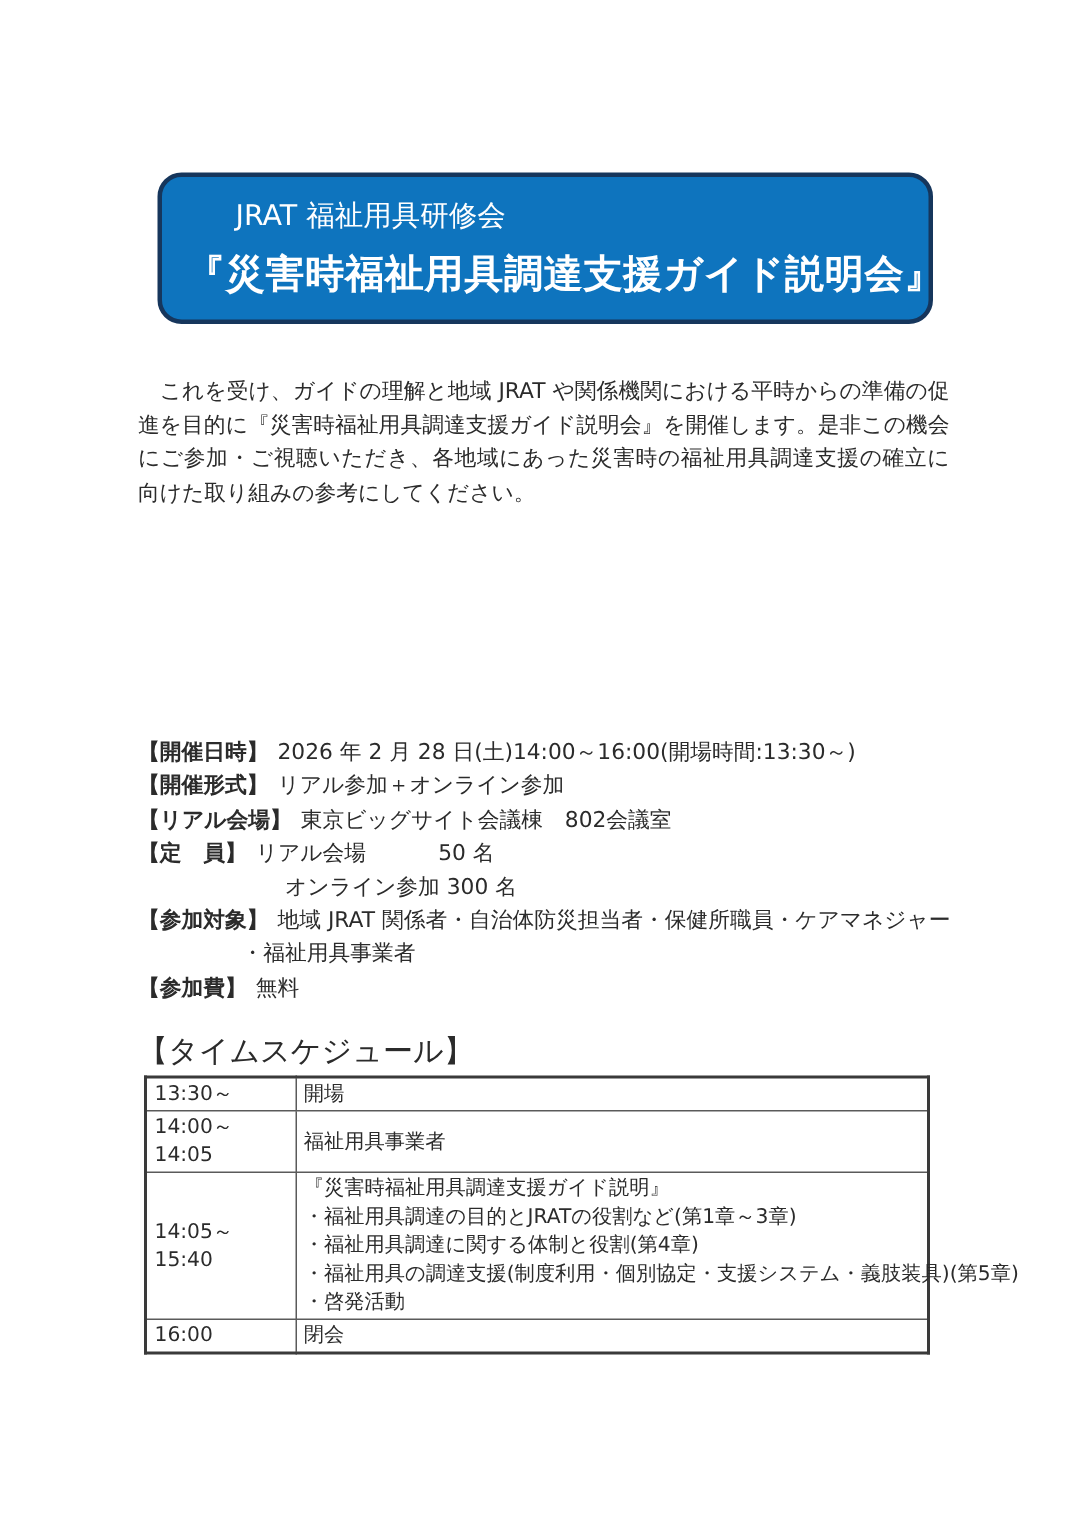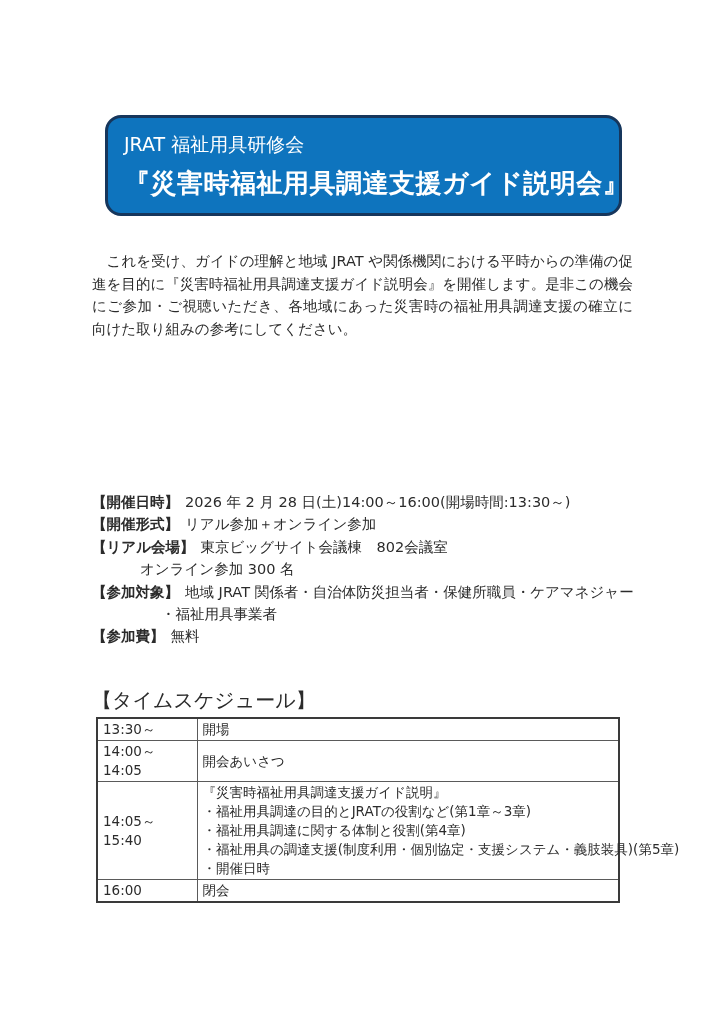--- a/index.html
+++ b/index.html
@@ -23,20 +23,21 @@
     border: 3px solid #16365c;
     border-radius: 16px;
     color: #ffffff;
     padding: 13px 10px 0 16px;
   }
   .banner-subtitle {
     font-size: 19px;
     line-height: 27px;
     font-weight: 400;
     white-space: nowrap;
+    margin-left: 33px;
   }
   .banner-title {
     font-size: 26px;
     line-height: 36px;
     font-weight: 700;
     margin-top: 7px;
     white-space: nowrap;
     letter-spacing: 0.5px;
   }
 
@@ -65,21 +66,21 @@
   .overview {
     position: absolute;
     left: 92px; top: 491px;
     width: 541px;
     font-size: 14.5px;
     line-height: 22.4px;
   }
   .ov-row { white-space: nowrap; }
   .ov-label { display: inline; font-weight: bold; }
   .ov-text  { display: inline; margin-left: 6px; }
-  .ov-row.cont-capacity .ov-text { margin-left: 48px; }
+  .ov-row.cont-capacity .ov-text { margin-left: 98px; }
   .ov-row.cont-target   .ov-text { margin-left: 69px; }
 
   
   .schedule-heading {
     position: absolute;
     left: 92px; top: 689px;
     font-size: 20px;
     line-height: 22px;
     white-space: nowrap;
   }
@@ -120,20 +121,23 @@
   <div class="overview">
     <div class="ov-row">
       <span class="ov-label">【開催日時】</span><span class="ov-text">2026 年 2 月 28 日(土)14:00～16:00(開場時間:13:30～)</span>
     </div>
     <div class="ov-row">
       <span class="ov-label">【開催形式】</span><span class="ov-text">リアル参加＋オンライン参加</span>
     </div>
     <div class="ov-row">
       <span class="ov-label">【リアル会場】</span><span class="ov-text">東京ビッグサイト会議棟　802会議室</span>
     </div>
+    <div class="ov-row">
+      <span class="ov-label">【定　員】</span><span class="ov-text">リアル会場　　　 50 名</span>
+    </div>
     <div class="ov-row cont-capacity">
       <span class="ov-label"></span><span class="ov-text">オンライン参加 300 名</span>
     </div>
     <div class="ov-row">
       <span class="ov-label">【参加対象】</span><span class="ov-text">地域 JRAT 関係者・自治体防災担当者・保健所職員・ケアマネジャー</span>
     </div>
     <div class="ov-row cont-target">
       <span class="ov-label"></span><span class="ov-text">・福祉用具事業者</span>
     </div>
     <div class="ov-row">
@@ -148,30 +152,30 @@
         <col class="col-time">
         <col>
       </colgroup>
     <tbody>
       <tr>
         <td>13:30～</td>
         <td>開場</td>
       </tr>
       <tr>
         <td>14:00～14:05</td>
-        <td>開会あいさつ</td>
+        <td>福祉用具事業者</td>
       </tr>
       <tr>
         <td>14:05～15:40</td>
         <td>
           <div class="desc-line">『災害時福祉用具調達支援ガイド説明』</div>
           <div class="desc-line">・福祉用具調達の目的とJRATの役割など(第1章～3章)</div>
           <div class="desc-line">・福祉用具調達に関する体制と役割(第4章)</div>
           <div class="desc-line">・福祉用具の調達支援(制度利用・個別協定・支援システム・義肢装具)(第5章)</div>
-          <div class="desc-line">・開催日時</div>
+          <div class="desc-line">・啓発活動</div>
         </td>
       </tr>
       <tr>
         <td>16:00</td>
         <td>閉会</td>
       </tr>
     </tbody>
   </table>
 
 </div>

